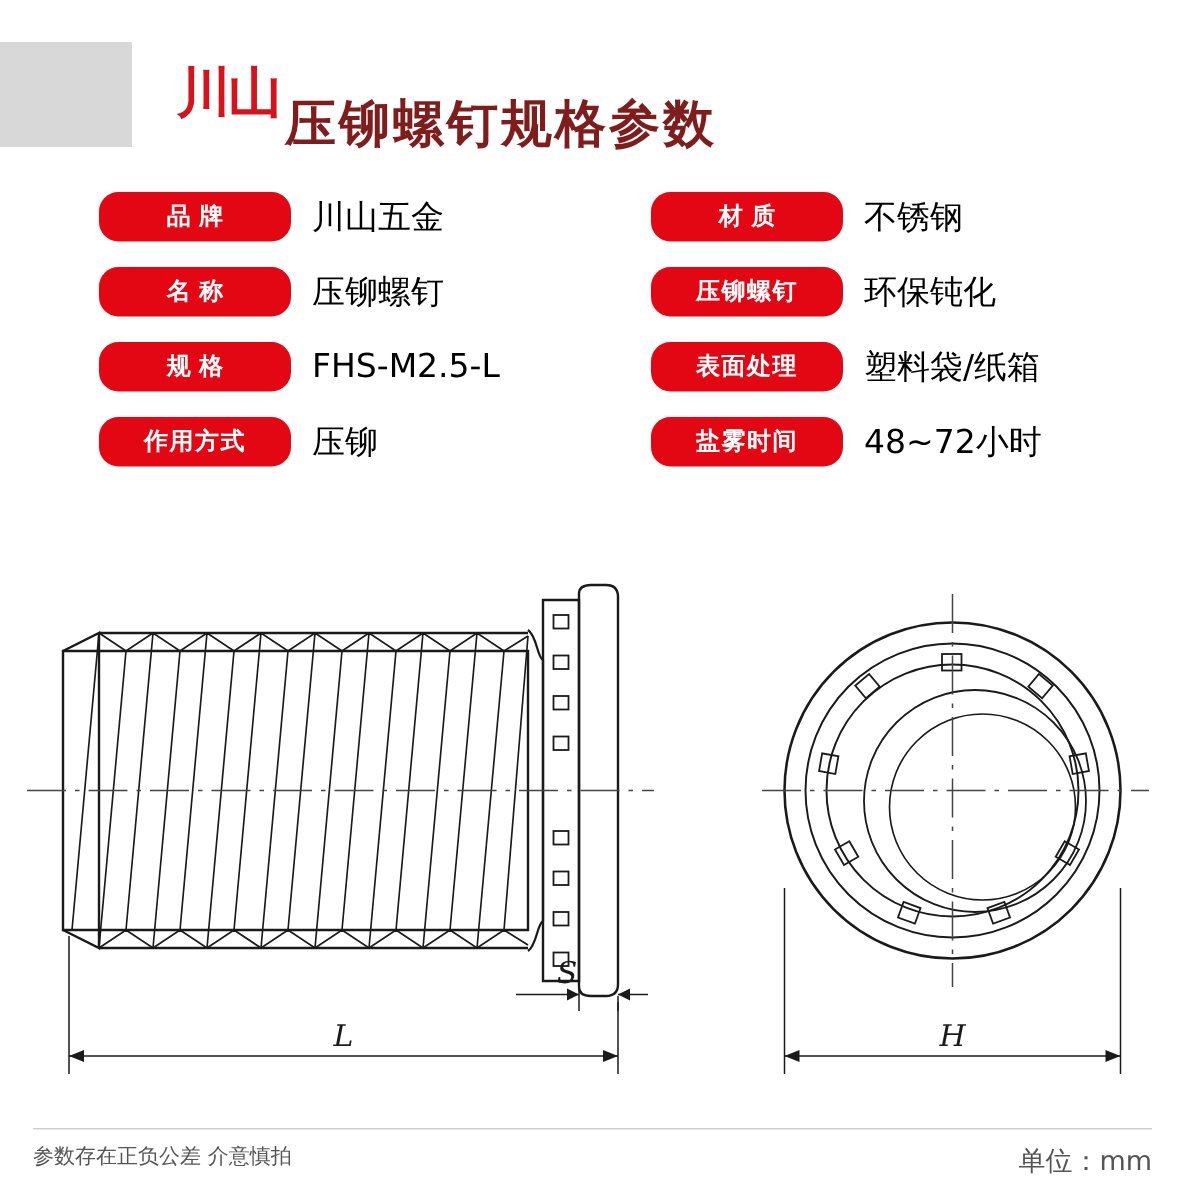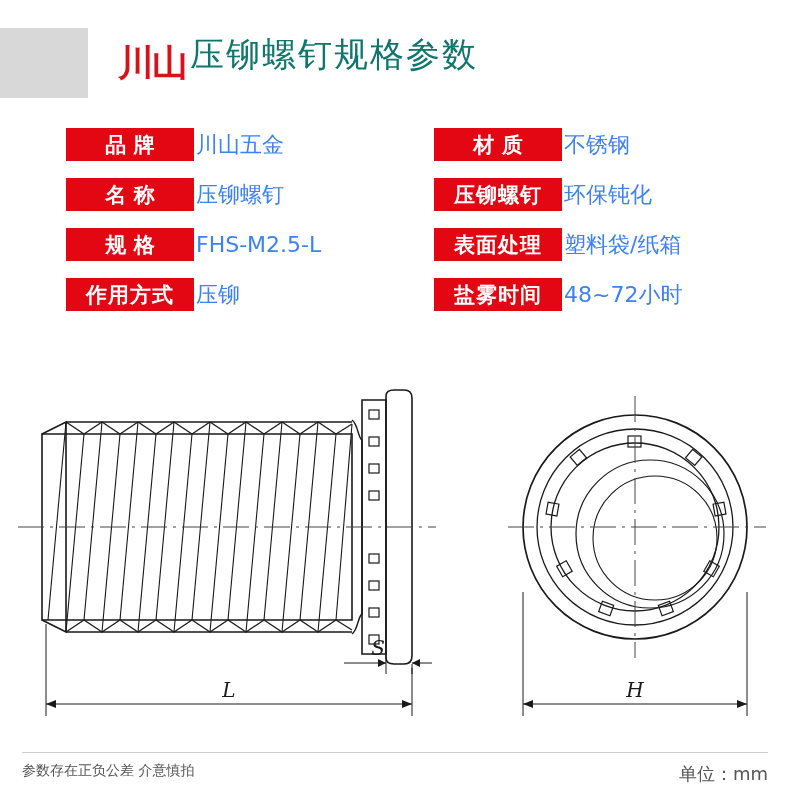--- a/index.html
+++ b/index.html
@@ -24,47 +24,48 @@
     position:absolute;left:88px;top:0;width:88px;height:70px;
     background:#ffffff;
     display:flex;align-items:center;justify-content:center;padding-left:20px;
   }
   .logo-mark{
     font-family:"DejaVu Sans","Liberation Sans",sans-serif;
     font-size:36px;font-weight:bold;color:#d8121a;letter-spacing:-2px;
     line-height:1;
   }
   .header-title{
-    position:absolute;left:190px;top:4px;
-    font-size:34px;font-weight:normal;color:#0f766e;
+    position:absolute;left:190px;top:32px;
+    font-size:34px;font-weight:bold;color:#7f1d1d;
     letter-spacing:2px;
     font-family:"DejaVu Sans","Liberation Sans",sans-serif;
   }
 
   
   .specs{
     position:absolute;left:0;top:128px;width:790px;height:210px;
   }
   .spec-row{
     position:absolute;display:flex;align-items:center;
   }
   .spec-label{
     background:#e30613;color:#ffffff;
-    font-size:21px;font-weight:bold;
+    font-size:16px;font-weight:bold;
     width:128px;height:33px;
     display:flex;align-items:center;justify-content:space-around;
     padding:0 8px;
     box-sizing:border-box;
     letter-spacing:0px;
     font-family:"DejaVu Sans","Liberation Sans",sans-serif;
+    border-radius:13px;
   }
   .spec-label.tight{justify-content:center;letter-spacing:1px;}
   .spec-value{
-    margin-left:2px;
-    font-size:22px;color:#3b82f6;
+    margin-left:14px;
+    font-size:22px;color:#000000;
     font-family:"DejaVu Sans","Liberation Sans",sans-serif;
     white-space:nowrap;
   }
 
   
   .col-l{left:66px;}
   .col-r{left:434px;}
   .r0{top:0px;}
   .r1{top:50px;}
   .r2{top:100px;}

